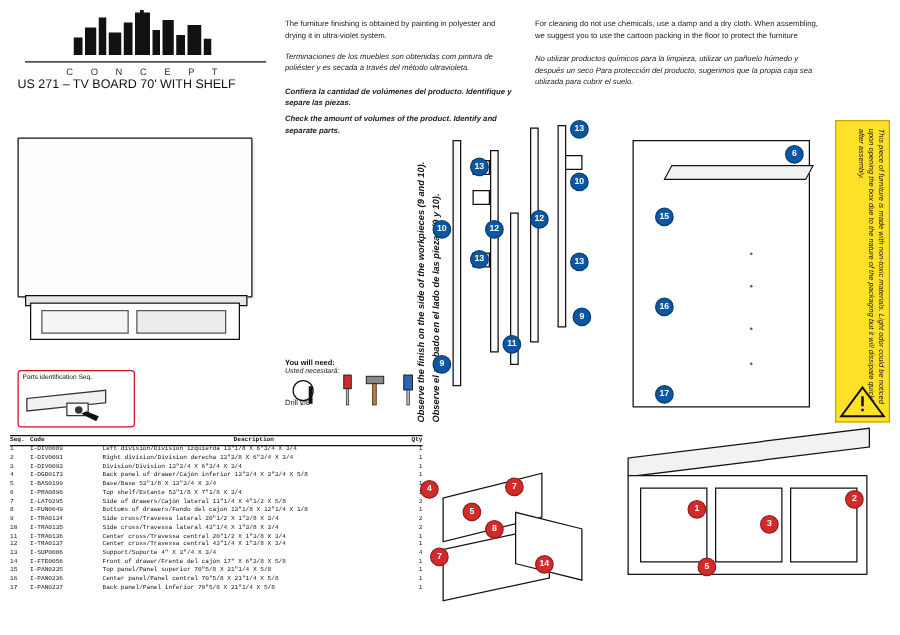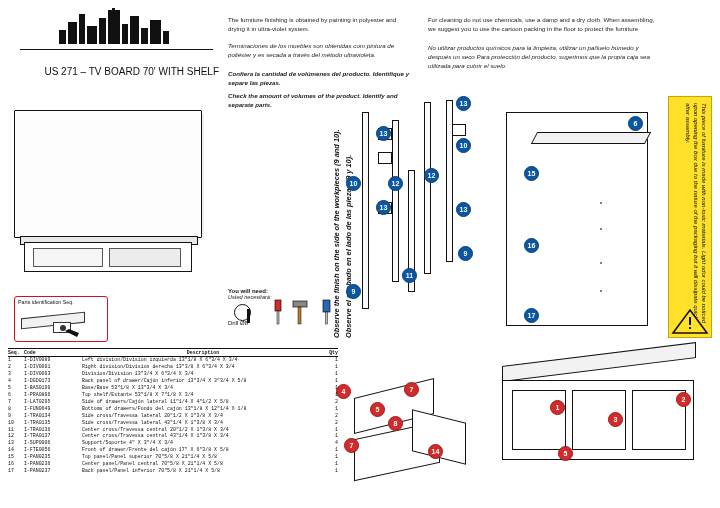--- a/index.html
+++ b/index.html
@@ -21,21 +21,21 @@
     font-family:"Liberation Serif", serif;
     font-size:30px;font-weight:bold;letter-spacing:1px;
     text-align:center;color:#111;line-height:1;
   }
   .brand-sub{
     text-align:center;font-size:7.5px;letter-spacing:6px;
     color:#333;margin-top:3px;
   }
   .brand-rule{height:1px;background:#111;margin:5px 6px 0 6px;}
   .model{
-    text-align:right;font-size:10px;margin-top:16px;color:#111;
+    text-align:left;font-size:10px;margin-top:0;color:#111;
     font-family:"Liberation Sans", sans-serif;
   }
 
   
   .para{position:absolute;font-size:6.2px;line-height:1.45;color:#222;width:182px;}
   .para.it{font-style:italic;}
   .para.bi{font-style:italic;font-weight:bold;}
 
   
   .panelbox{position:absolute;left:14px;top:110px;width:200px;height:175px;}
@@ -157,20 +157,21 @@
       <span style="left:42px;width:7px;height:26px;"></span>
       <span style="left:51px;width:12px;height:34px;"></span>
       <span style="left:65px;width:6px;height:20px;"></span>
       <span style="left:73px;width:9px;height:28px;"></span>
       <span style="left:84px;width:7px;height:16px;"></span>
       <span style="left:93px;width:11px;height:24px;"></span>
       <span style="left:106px;width:6px;height:13px;"></span>
       <span style="left:55px;width:3px;height:36px;"></span>
     </div>
     <div class="brand-rule"></div>
+    <div class="brand-sub">C O N C E P T</div>
     <div class="model">US 271 – TV BOARD 70' WITH SHELF</div>
   </div>
 
   <div class="para" style="left:228px;top:16px;width:186px;">The furniture finishing is obtained by painting in polyester and drying it in ultra-violet system.</div>
   <div class="para it" style="left:228px;top:42px;width:186px;">Terminaciones de los muebles son obtenidas com pintura de poliéster y  es secada a través del método ultravioleta.</div>
   <div class="para bi" style="left:228px;top:70px;width:186px;">Confiera la cantidad de volúmenes del producto. Identifique y separe las piezas.</div>
   <div class="para bi" style="left:228px;top:92px;width:186px;">Check the amount of volumes of the product. Identify and separate parts.</div>
 
   <div class="para" style="left:428px;top:16px;width:232px;">For cleaning do not use chemicals, use a damp and a dry cloth. When assembling, we suggest you to use the cartoon packing in the floor to protect the furniture</div>
   <div class="para it" style="left:428px;top:44px;width:232px;">No utilizar productos químicos para la limpieza, utilizar un pañuelo húmedo y después un seco Para protección del producto, sugerimos que la propia caja sea utilizada para cubrir el suelo.</div>

